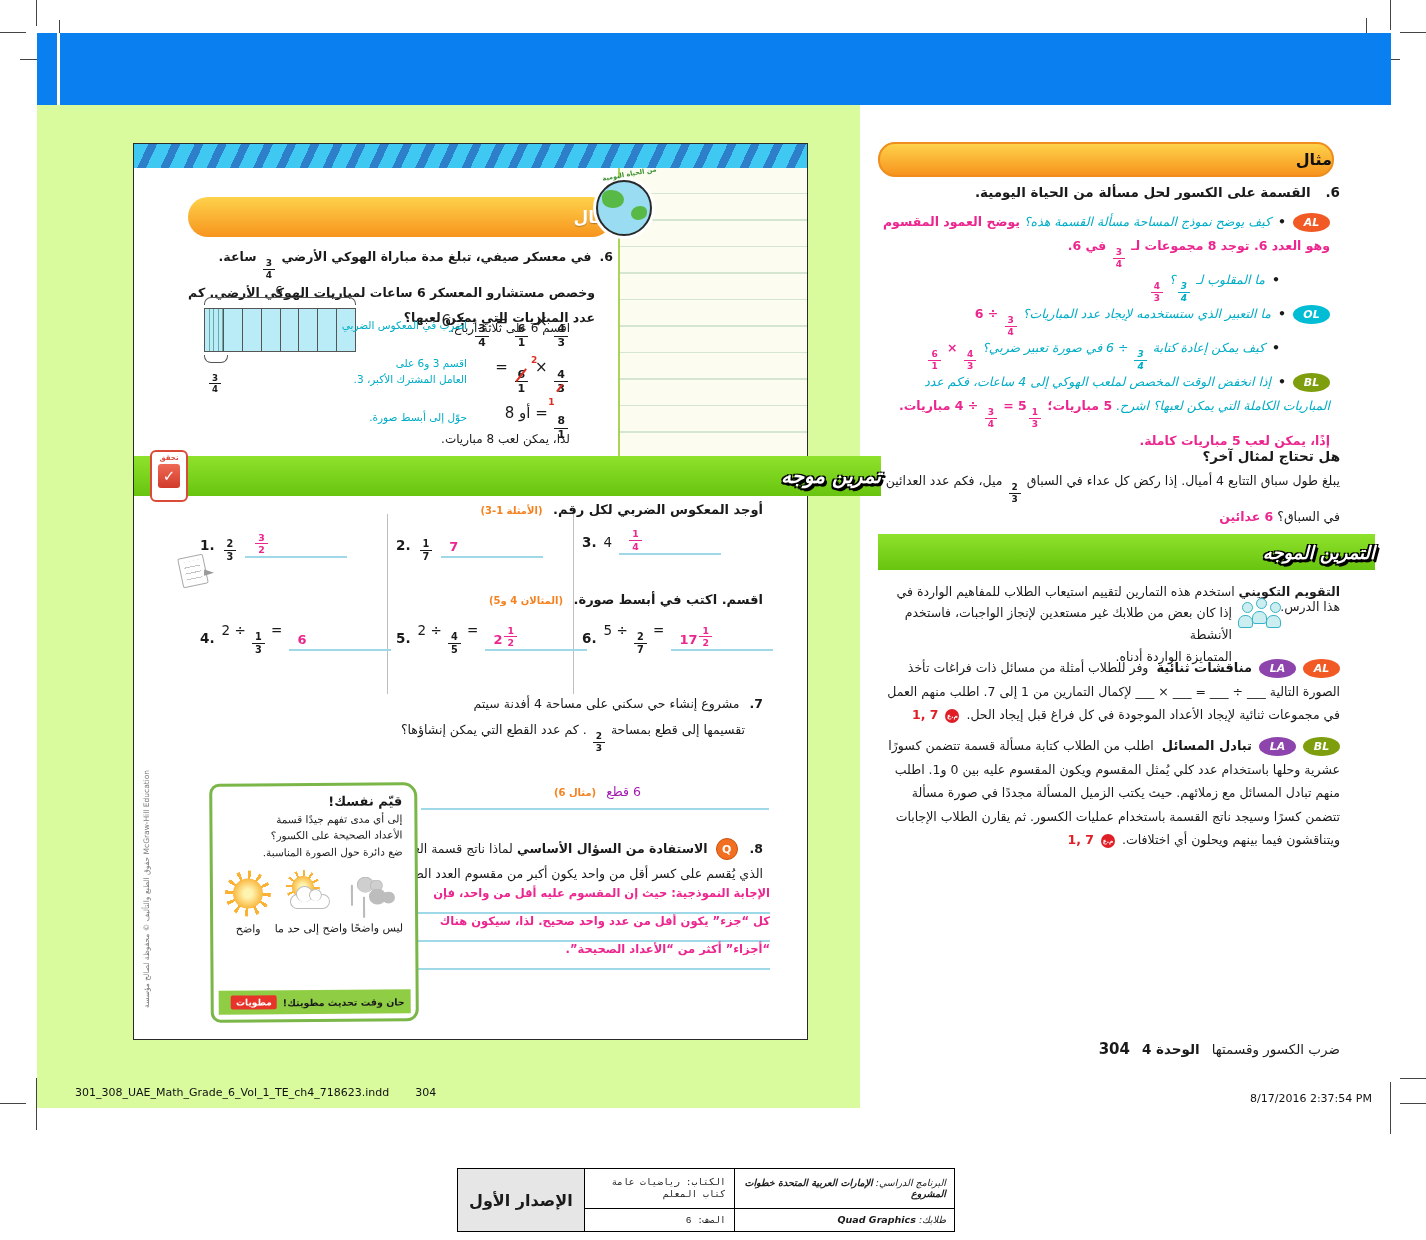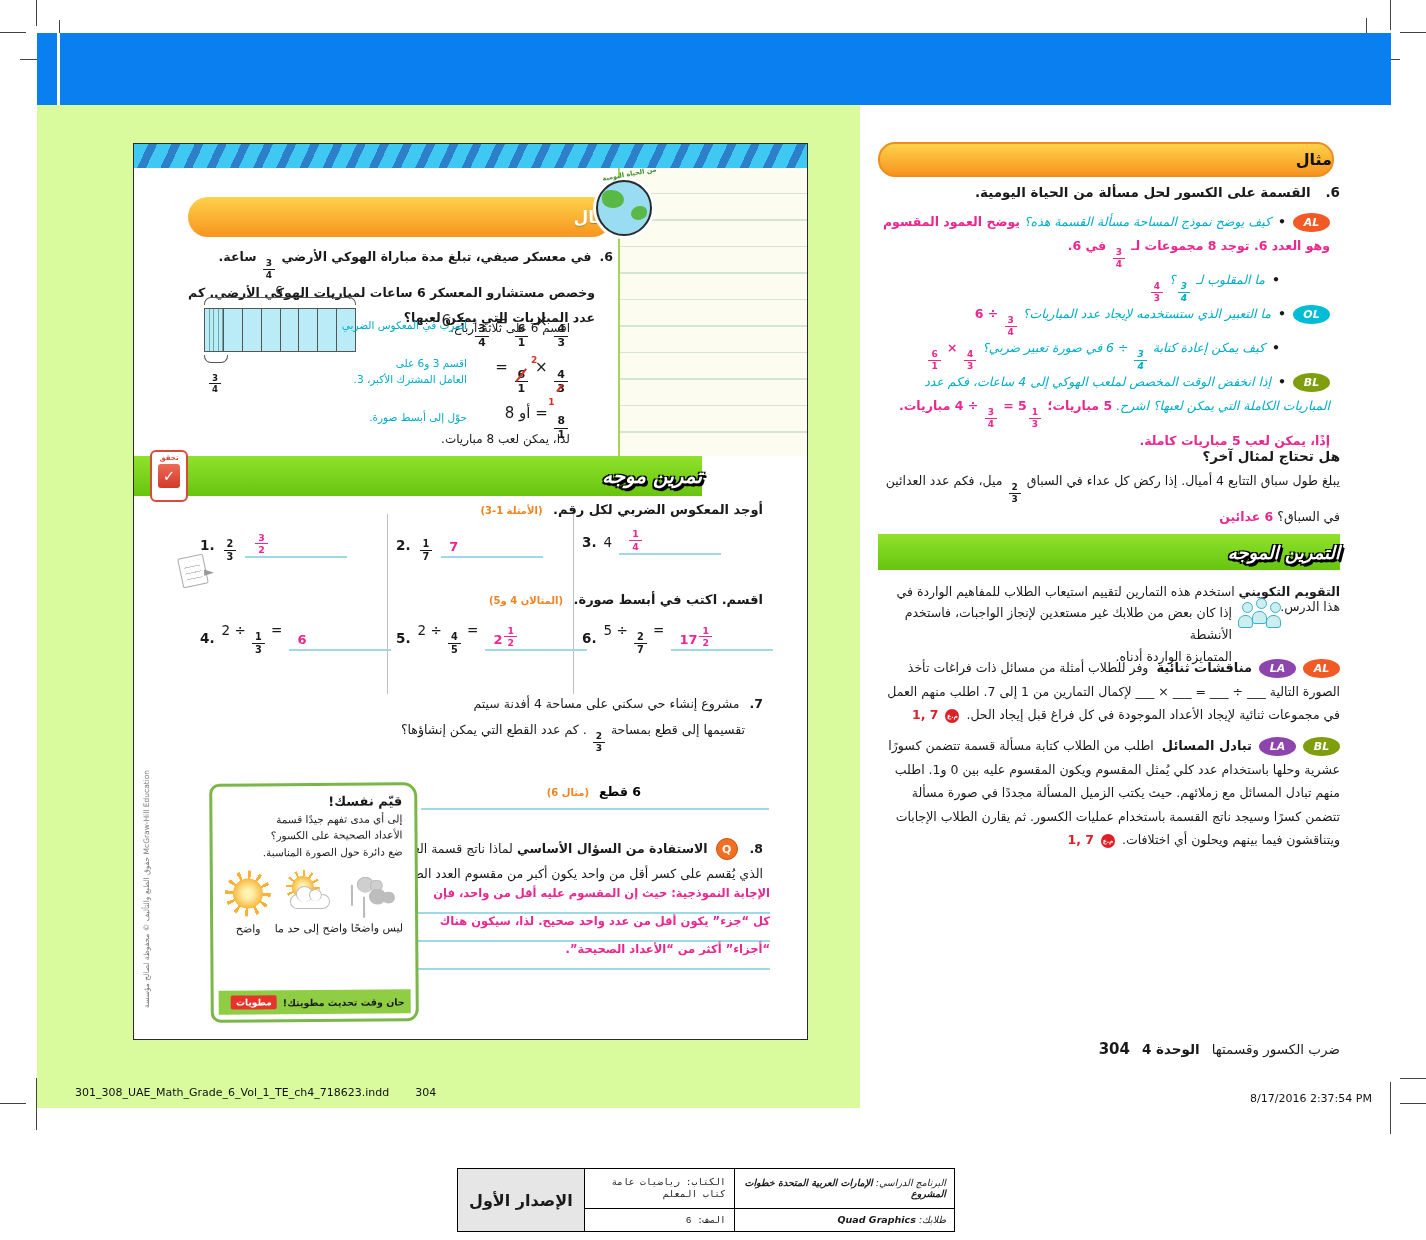--- a/index.html
+++ b/index.html
@@ -56,41 +56,41 @@
   .bar{width:150px;height:42px;margin-left:8px;margin-top:3px;border:1.5px solid #555;display:flex;background:#b9ecf7;}
   .bar .cell{flex:1;border-left:1.5px solid #555;}
   .bar .cell:first-child{border-left:none;}
   .bar .q{background-image:repeating-linear-gradient(to right,transparent 0 3.6px,#6aa 3.6px 4.6px);}
   .brace-bot{width:22px;height:7px;margin-left:8px;margin-top:3px;border:1.5px solid #555;border-top:none;border-radius:0 0 7px 7px;}
   .bar-group{width:38px;text-align:center;font-size:12px;margin-top:2px;}
 
   .conclusion{position:absolute;right:237px;top:288px;font-size:12px;}
 
   
-  .gpbar{position:absolute;left:0px;top:312px;width:568px;height:40px;
+  .gpbar{position:absolute;left:0px;top:312px;width:747px;height:40px;
          background:linear-gradient(180deg,#8fe22b,#68c40f);display:flex;align-items:center;justify-content:flex-end;}
   .bubble{color:#fff;font-weight:bold;font-style:italic;
           text-shadow:-1.5px -1.5px 0 #000,1.5px -1.5px 0 #000,-1.5px 1.5px 0 #000,1.5px 1.5px 0 #000,2.5px 2.5px 0 #000;}
   .gpbar .bubble{font-size:20px;padding-left:18px;}
   .stamp{position:absolute;left:16px;top:306px;width:34px;height:48px;background:#fff;border:2px solid #d94a38;
          border-radius:6px;display:flex;flex-direction:column;align-items:center;z-index:5;}
   .stamp .w{font-size:7px;color:#d94a38;font-weight:bold;margin-top:2px;}
   .stamp .bx{width:22px;height:24px;margin-top:2px;border-radius:3px;background:linear-gradient(180deg,#ef6a54,#d13a2b);
              color:#fff;font-size:15px;display:flex;align-items:center;justify-content:center;}
 
   
   .instr{position:absolute;right:44px;font-size:13px;font-weight:bold;direction:rtl;}
   .ref-or{color:#f58220;font-size:10px;font-weight:bold;margin-right:6px;}
   .exi{position:absolute;display:flex;align-items:center;gap:7px;font-size:13.5px;direction:ltr;}
   .exi .num{font-weight:bold;}
   .ansline{display:inline-flex;align-items:flex-end;border-bottom:2px solid #9fd8e6;min-width:86px;
            padding:0 8px 2px;color:#ec268f;font-weight:bold;font-size:13px;min-height:22px;}
   .vdiv{position:absolute;width:1px;background:#bfbfbf;}
   .ex7l{position:absolute;right:44px;font-size:12.5px;direction:rtl;}
-  .pinkb{color:#000000;font-weight:bold;}
+  .pinkb{color:#a21caf;font-weight:normal;}
   .ul{position:absolute;height:2px;background:#9fd8e6;}
   .ex8line{position:absolute;right:44px;font-size:12.5px;direction:rtl;}
   .eqicon{display:inline-flex;width:20px;height:20px;border-radius:50%;background:#f26f21;color:#fff;
           font-weight:bold;font-size:11px;align-items:center;justify-content:center;vertical-align:middle;margin:0 4px;border:1.5px solid #c94f0d;}
   .ex8ans{position:absolute;left:274px;width:362px;border-bottom:2px solid #9fd8e6;direction:rtl;text-align:right;
           font-size:11.5px;color:#ec268f;font-weight:bold;height:26px;}
 
   
   .sbox{position:absolute;left:76px;top:639px;width:202px;height:233px;background:#fff;
         border:3px solid #7ab648;border-radius:10px 14px 12px 10px;transform:rotate(-.4deg);}
@@ -138,21 +138,21 @@
   .bullet{position:absolute;right:96px;width:452px;direction:rtl;text-align:right;font-size:12.5px;line-height:24px;}
   .bullet.indent{padding-right:50px;width:402px;}
   .badge{display:inline-flex;align-items:center;justify-content:center;width:37px;height:19px;border-radius:50%;
          color:#fff;font-weight:bold;font-style:italic;font-size:11px;vertical-align:middle;margin-left:7px;}
   .AL{background:#f15a24;}.OL{background:#00bcd4;}.BL{background:#7e9e0e;}.LA{background:#8e44ad;}
   .dot{font-weight:bold;margin-left:7px;}
   .bq{color:#00adc6;font-style:italic;}
   .ba{color:#ec268f;font-weight:bold;}
   .sb-h{position:absolute;right:86px;font-weight:bold;font-size:13.5px;direction:rtl;}
   .sb-body{position:absolute;right:86px;width:460px;font-size:12.5px;direction:rtl;text-align:right;line-height:26px;}
-  .sb-bar{position:absolute;left:878px;top:534px;width:462px;height:36px;
+  .sb-bar{position:absolute;left:878px;top:534px;width:497px;height:36px;
           background:linear-gradient(180deg,#8fe22b,#68c40f);display:flex;align-items:center;justify-content:flex-end;}
   .sb-bar .bubble{font-size:18px;padding-left:14px;}
   .sb-form{position:absolute;right:86px;top:584px;width:460px;font-size:12.5px;direction:rtl;}
   .people{position:absolute;left:1238px;top:596px;width:58px;height:40px;}
   .person{position:absolute;width:16px;height:26px;}
   .person:before{content:"";position:absolute;top:0;left:3.5px;width:9px;height:9px;border-radius:50%;background:#cdeef0;border:1.5px solid #36b3c6;}
   .person:after{content:"";position:absolute;bottom:0;left:0;width:13px;height:11px;border-radius:7px 7px 3px 3px;background:#cdeef0;border:1.5px solid #36b3c6;}
   .gtext{position:absolute;left:880px;width:352px;top:602px;font-size:12.5px;direction:rtl;text-align:right;line-height:22px;}
   .act{position:absolute;right:86px;width:462px;font-size:12.5px;direction:rtl;text-align:right;line-height:23.5px;}
   .act-title{font-weight:bold;font-size:13px;margin-left:4px;}

